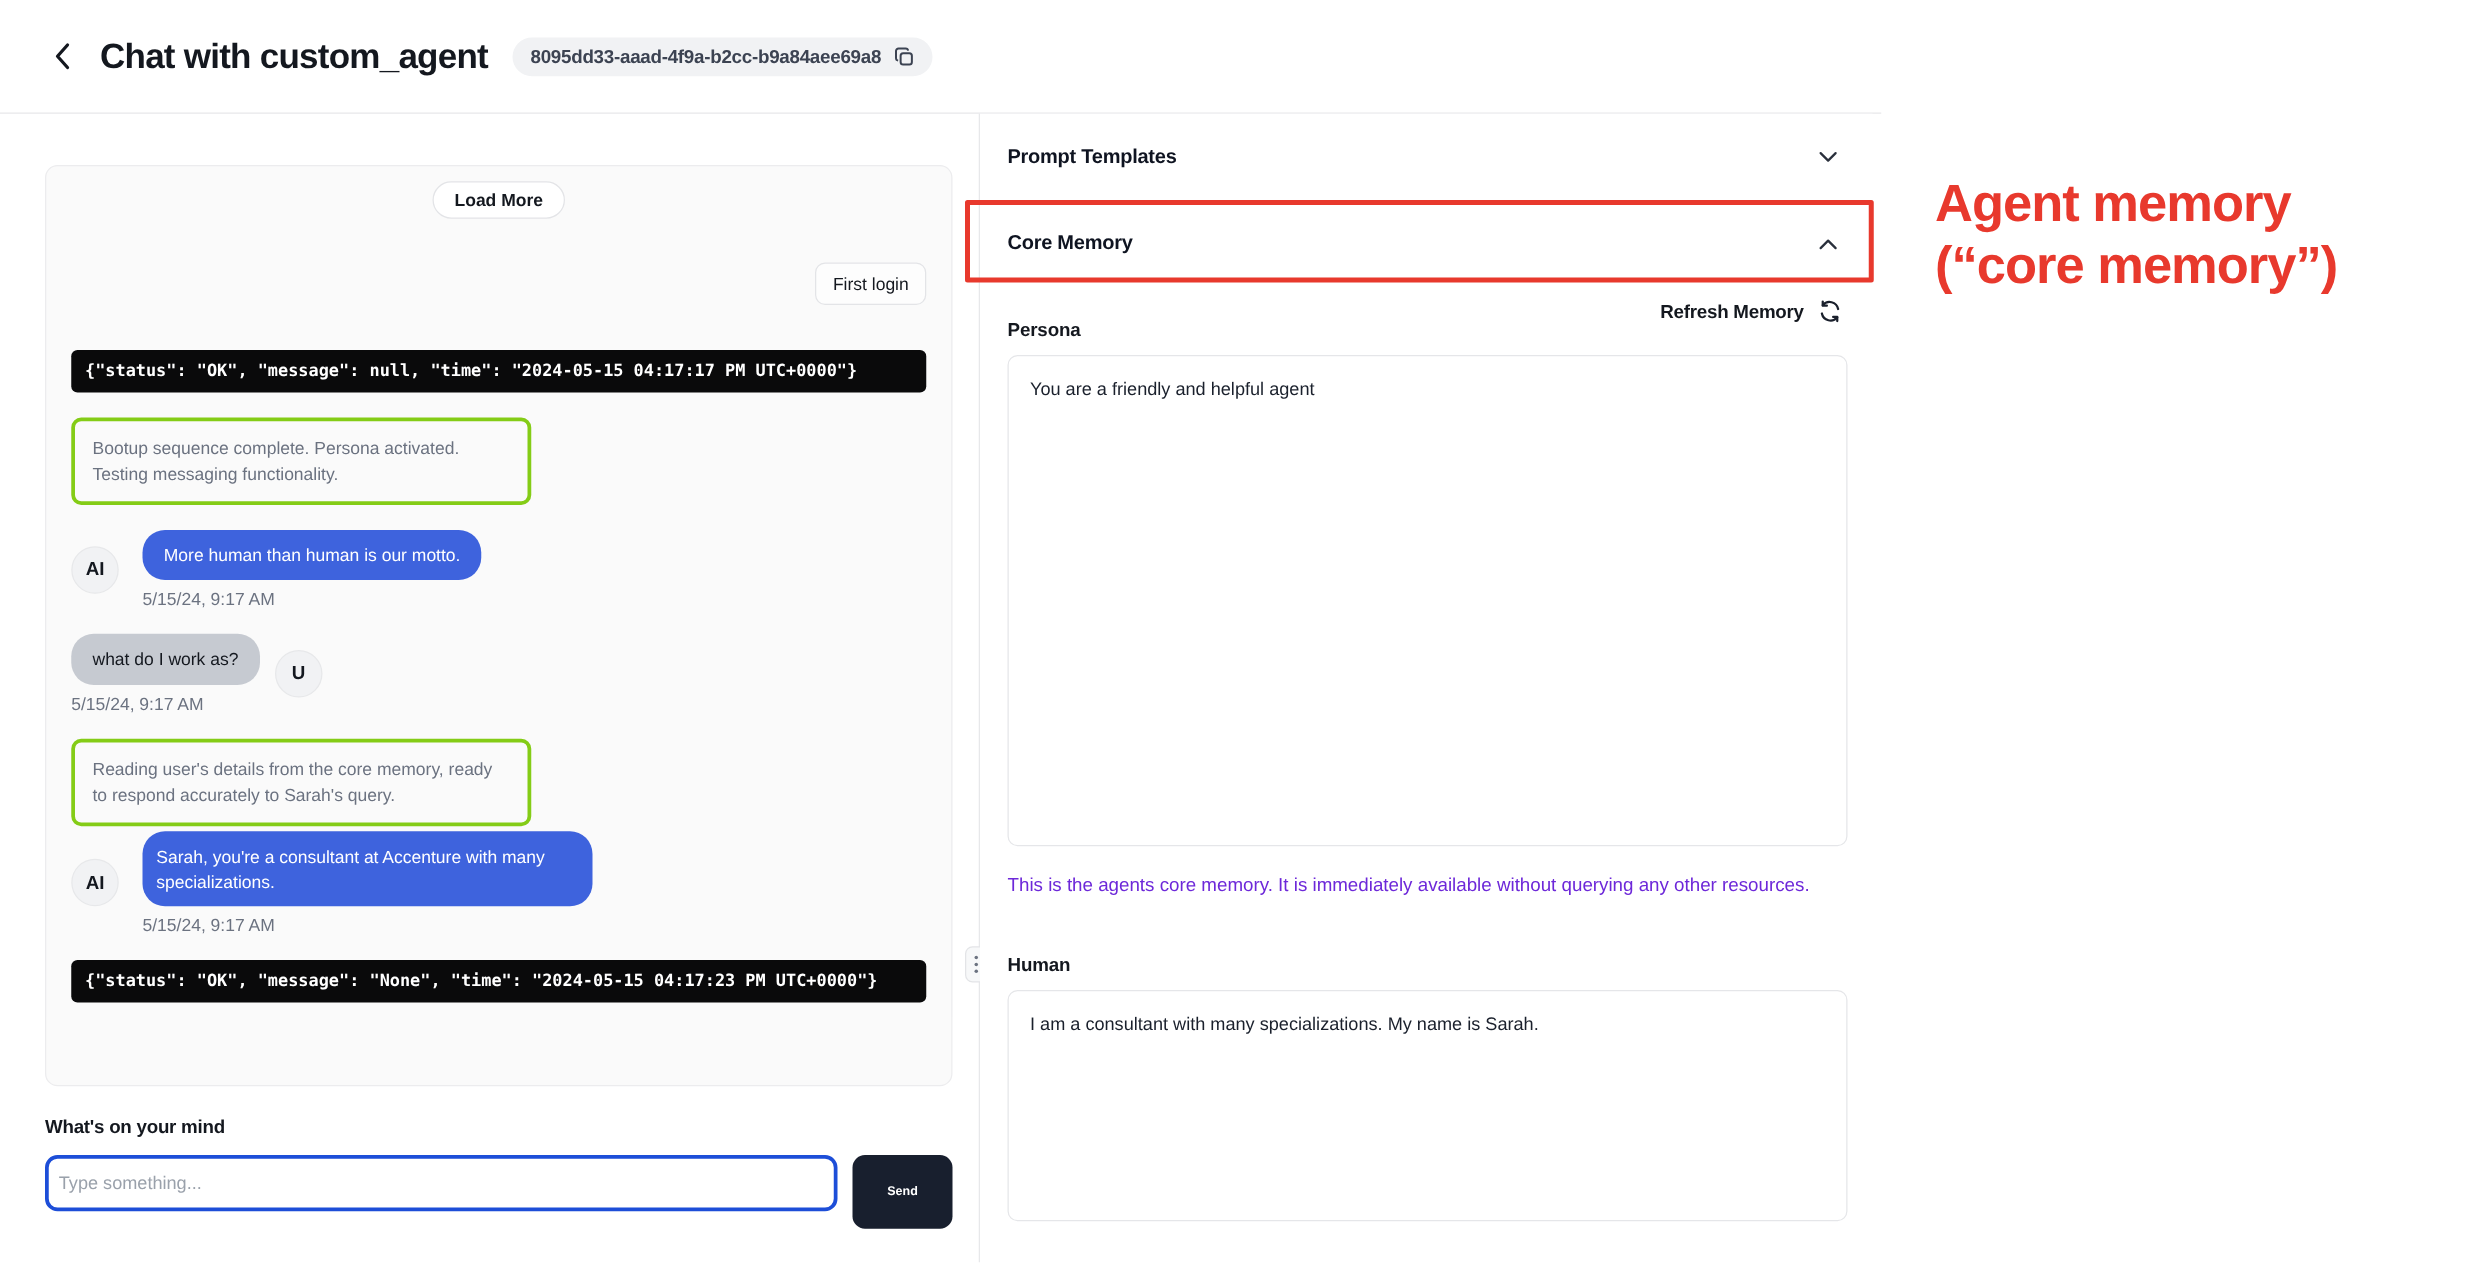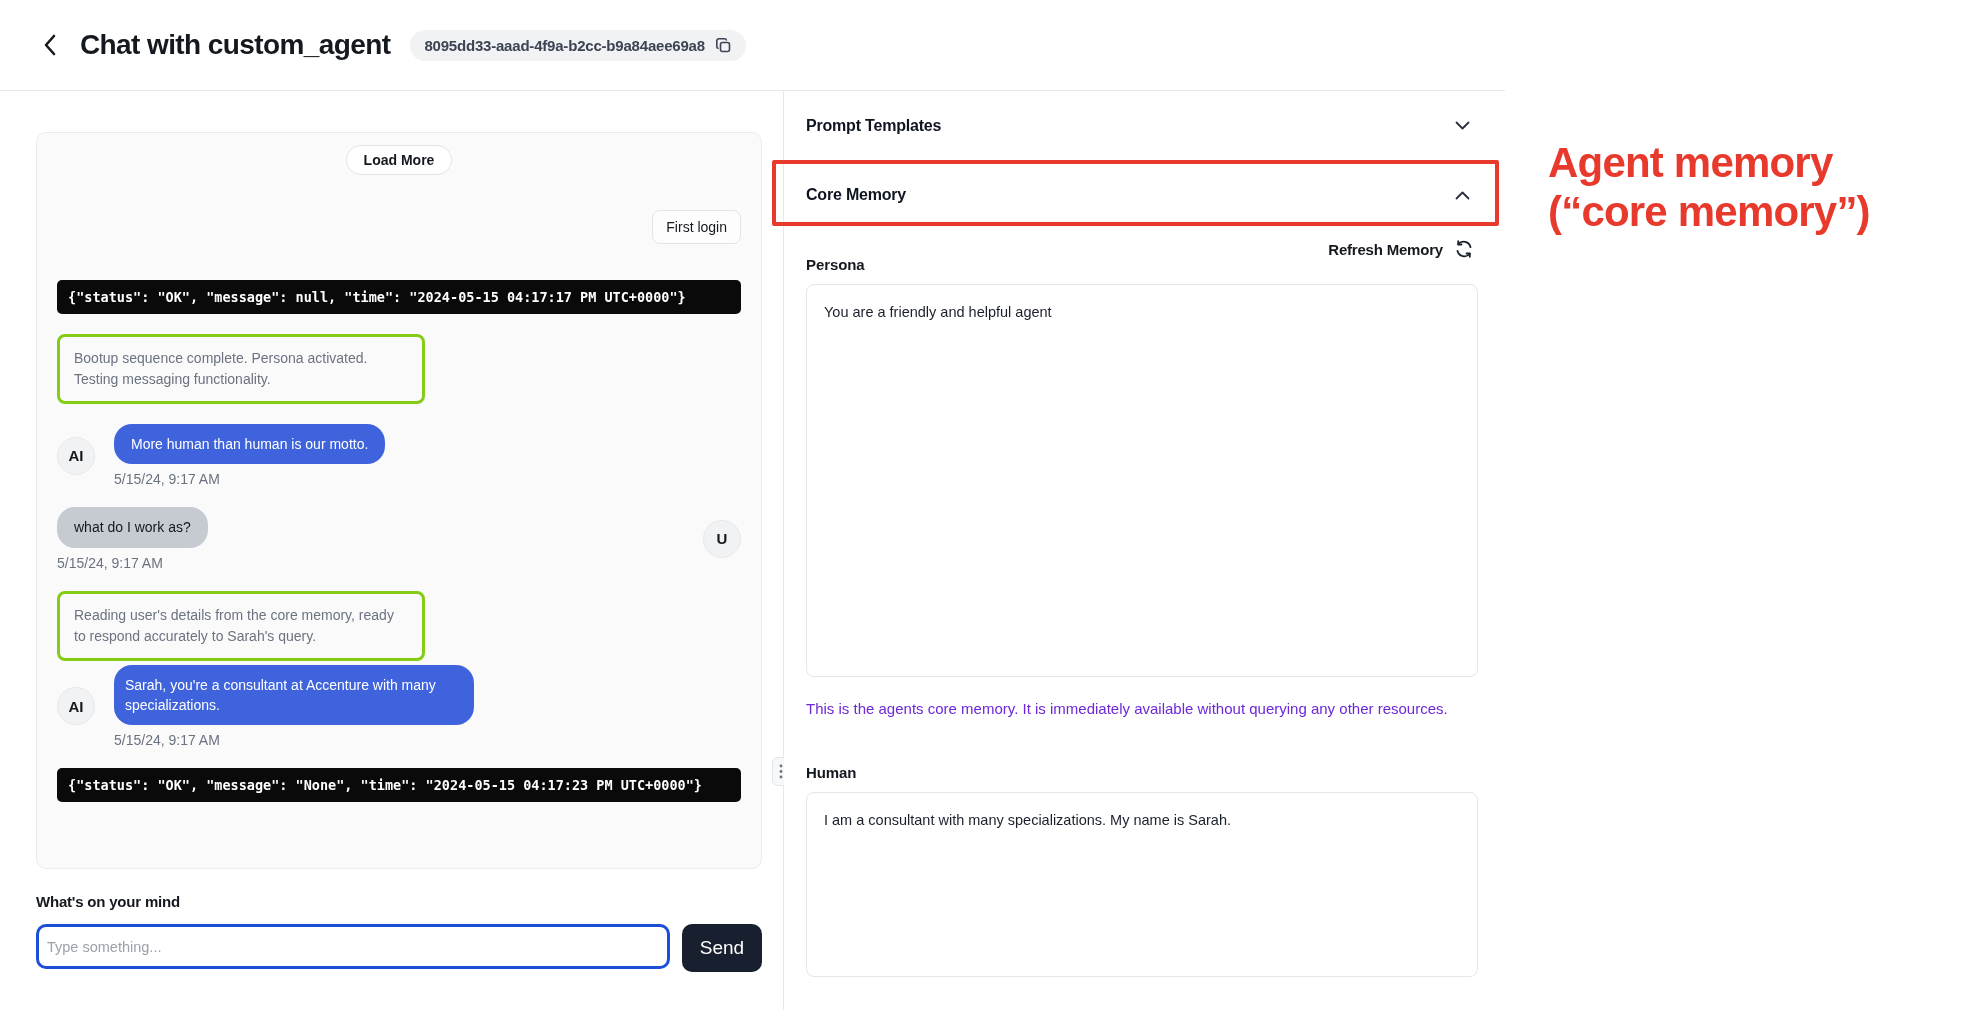--- a/index.html
+++ b/index.html
@@ -26,41 +26,41 @@
     font-size:14px; font-weight:700; color:#14181f; cursor:pointer; font-family:inherit;text-align:center; }
   .first-login-row { display:flex; justify-content:flex-end; margin-bottom:36px; }
   .first-login { background:#fdfdfd; border:1px solid #e3e4e7; border-radius:8px; padding:8px 13px;
     font-size:14px; color:#14181f; }
   .sys-json { background:#0a0a0b; color:#ffffff; border-radius:5px; padding:9px 11px;
     font-family:"DejaVu Sans Mono", monospace; font-size:13.5px; font-weight:700;
     white-space:nowrap; overflow:hidden; margin-bottom:20px; }
   .thought { width:368px; background:#fafafa; border:3px solid #84cc16; border-radius:8px;
     padding:11px 14px; font-size:14px; color:#6b7280; line-height:1.5; margin-bottom:20px; }
   .msg-row { display:flex; align-items:center; margin-bottom:20px; }
-  .msg-row.user { justify-content:space-between; }
+  .msg-row.user { justify-content:flex-start; }
   .avatar { width:38px; height:38px; border-radius:50%; background:#f1f2f4; border:1px solid #e7e8ea;
     display:flex; align-items:center; justify-content:center; font-size:15px; font-weight:600;
     color:#14181f; flex-shrink:0; }
   .msg-col { display:flex; flex-direction:column; margin-left:19px; }
   .msg-row.user .msg-col { margin-left:0; margin-right:12px; align-items:flex-end; }
   .bubble { border-radius:18px; padding:10px 17px; font-size:14px; line-height:1.45; max-width:400px; }
   .bubble.ai { background:var(--accent_blue, #3e63dd); color:#ffffff; }
   .bubble.user-b { background:#c6cad1; color:#14181f; }
   .msg-time { font-size:14px; color:#6b7280; margin-top:7px; }
   .msg-row.user .msg-time { align-self:flex-start; }
 
   
   .composer { position:absolute; left:36px; top:893px; width:726px; }
   .composer-label { font-size:15px; font-weight:700; letter-spacing:-0.2px; }
   .composer-row { display:flex; margin-top:14px; gap:12px; }
   .composer-input { flex:1; height:45px; border:3px solid #1d4ed8; border-radius:10px;
     padding:0 8px; font-size:14.5px; font-family:inherit; color:#14181f; outline:none; background:#fff; }
   .composer-input::placeholder { color:#9aa1ab; }
-  .send-btn { width:80px; height:48px; background:var(--send_button, #181f2e); color:#ffffff;
-    border:none; border-radius:10px; font-size:19px; font-weight:400; cursor:pointer; font-family:inherit; }
+  .send-btn { width:80px; height:59px; background:var(--send_button, #181f2e); color:#ffffff;
+    border:none; border-radius:10px; font-size:10px; font-weight:700; cursor:pointer; font-family:inherit; }
 
   
   .v-divider { position:absolute; left:783px; top:91px; width:1px; height:919px; background:#e7e8ea; }
   .grip { position:absolute; left:772px; top:757px; width:23px; height:29px; background:#f7f8f9;
     border:1px solid #e3e4e7; border-radius:6px; display:flex; align-items:center; justify-content:center; cursor:col-resize; }
 
   
   .right-panel { position:absolute; left:784px; top:91px; width:714px; height:919px; background:#fff; }
   .acc-row { height:70px; display:flex; align-items:center; justify-content:space-between;
     padding:0 28px 0 22px; border-bottom:1px solid #e7e8ea; cursor:pointer; }

